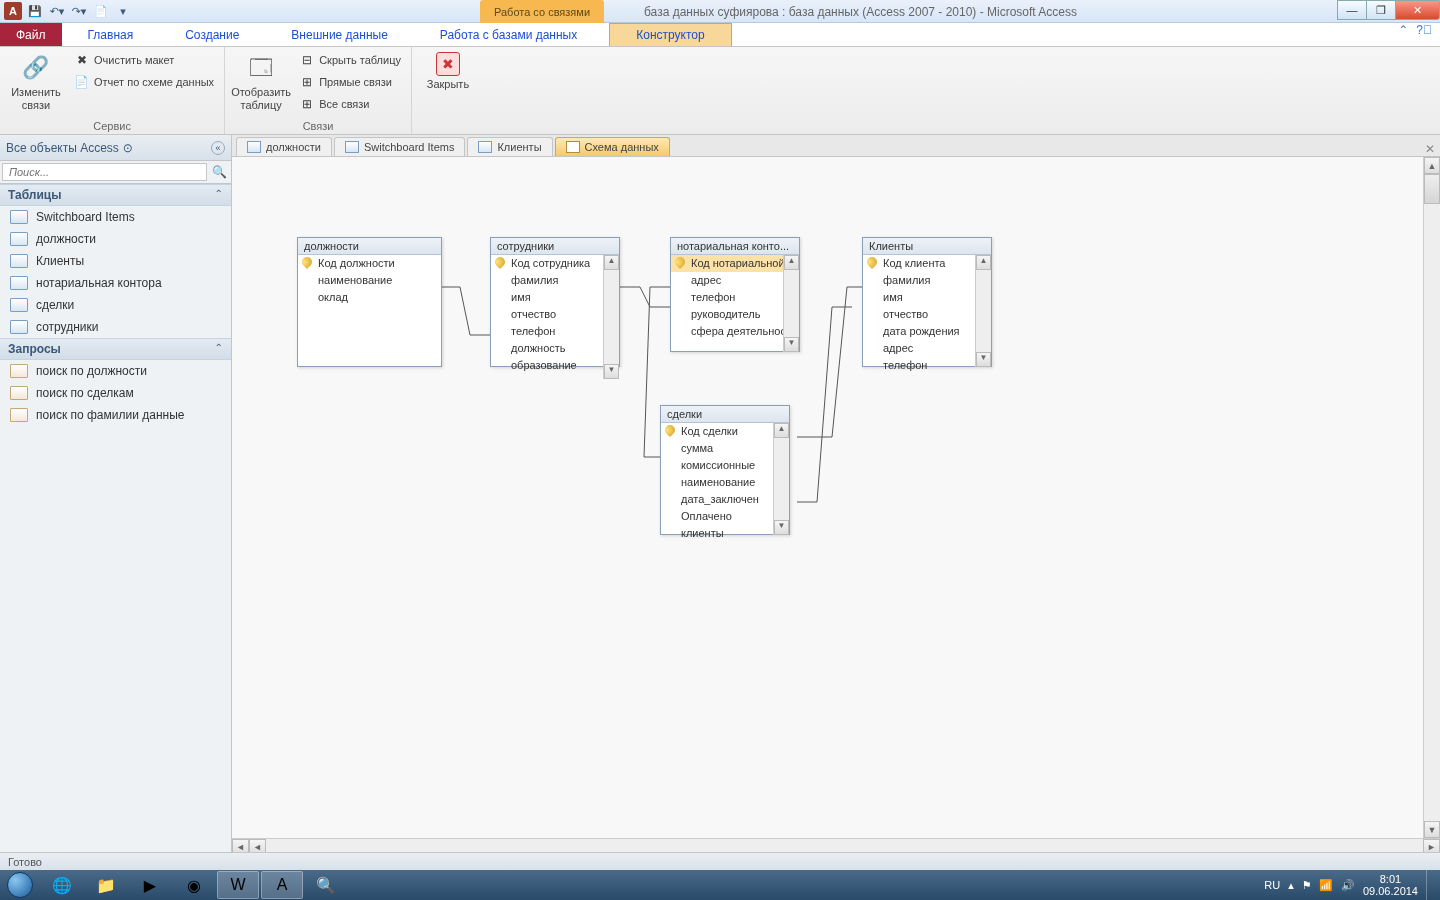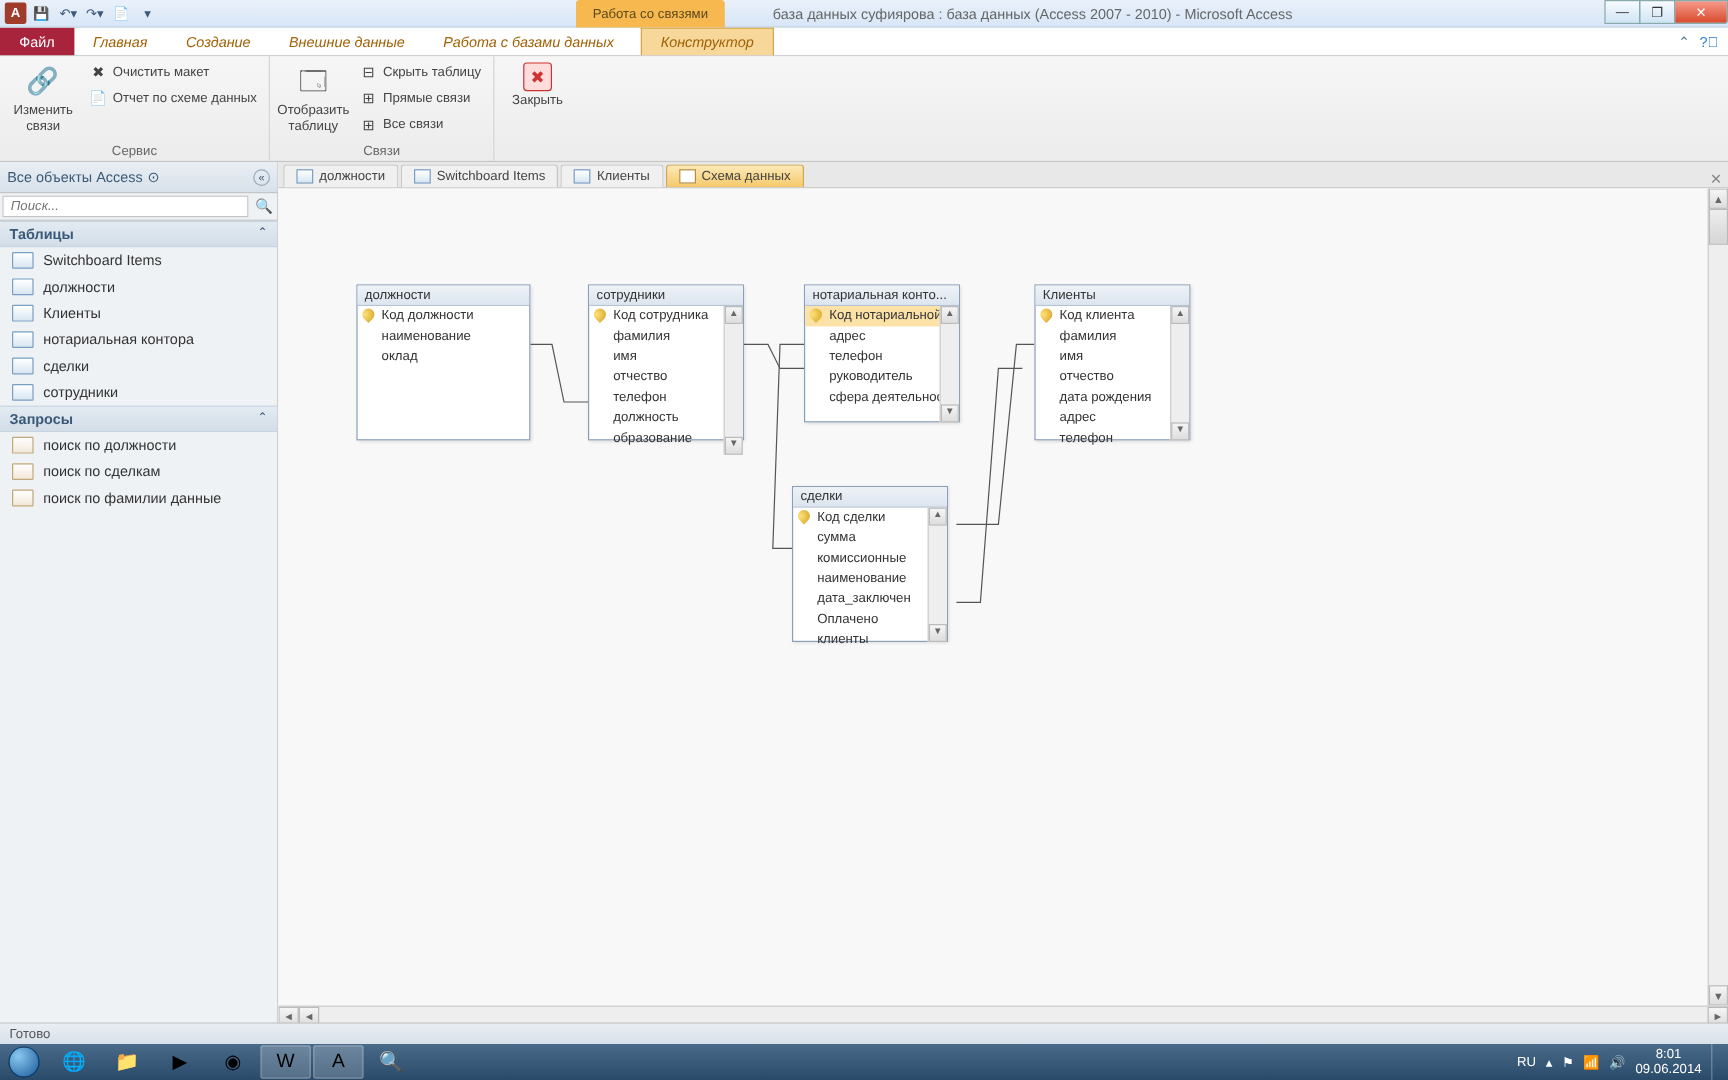--- a/index.html
+++ b/index.html
@@ -10,23 +10,23 @@
 .qat { display: flex; align-items: center; gap: 4px; padding-left: 4px; }
 .qat-icon { width: 18px; height: 18px; background: #a03c2b; border-radius: 2px; display: flex; align-items: center; justify-content: center; color: #fff; font-weight: bold; font-size: 11px; }
 .qat-btn { width: 18px; height: 18px; display: flex; align-items: center; justify-content: center; color: #3b5978; font-size: 11px; cursor: pointer; }
 .title-context { position: absolute; left: 480px; top: 0; height: 23px; background: #f7b84f; padding: 0 14px; display: flex; align-items: center; font-size: 11px; color: #5c4a1a; border-radius: 3px 3px 0 0; }
 .title-text { position: absolute; left: 644px; top: 0; height: 23px; display: flex; align-items: center; color: #666; font-size: 12px; }
 .win-controls { position: absolute; right: 0; top: 0; display: flex; }
 .win-btn { width: 30px; height: 20px; border: 1px solid #8aa; background: linear-gradient(#f7fbff,#d0e4f5); display: flex; align-items: center; justify-content: center; font-size: 11px; color: #333; margin-left: -1px; }
 .win-btn.close { background: linear-gradient(#f59a8a,#d94a2b); color: #fff; width: 45px; border-radius: 0 0 3px 0; }
 
 
-.ribbon-tabs { height: 24px; background: #fff; display: flex; align-items: center; border-bottom: 1px solid #c5c5c5; padding-left: 0; }
+.ribbon-tabs { height: 24px; background: #fff; display: flex; align-items: flex-start; border-bottom: 1px solid #c5c5c5; padding-left: 0; }
 .file-tab { background: #a7243c; color: #fff; padding: 4px 16px; font-size: 12px; height: 23px; display: flex; align-items: center; }
-.rtab { padding: 4px 16px; color: #a16207; font-size: 12px; cursor: pointer; height: 23px; display: flex; align-items: center; font-style: italic; }
+.rtab { padding: 4px 26px; color: #1d4ed8; font-size: 12px; cursor: pointer; height: 23px; display: flex; align-items: center; }
 .rtab.context { background: #f7d89a; border: 1px solid #d4a84a; border-bottom: none; margin-left: 6px; }
 .rtab-help { margin-left: auto; margin-right: 8px; display: flex; align-items: center; gap: 8px; color: #5a7ba5; }
 
 
 .ribbon { height: 88px; background: linear-gradient(#f6f6f6,#ececec); border-bottom: 1px solid #c5c5c5; display: flex; }
 .rgroup { border-right: 1px solid #d5d5d5; padding: 3px 6px 2px 6px; display: flex; flex-direction: column; }
 .rgroup-body { flex: 1; display: flex; align-items: flex-start; gap: 4px; }
 .rgroup-label { text-align: center; font-size: 11px; color: #666; padding-top: 2px; }
 .big-btn { display: flex; flex-direction: column; align-items: center; width: 60px; padding: 2px; cursor: pointer; font-size: 11px; color: #444; text-align: center; line-height: 1.2; }
 .big-btn .bicon { width: 32px; height: 32px; margin-bottom: 2px; display: flex; align-items: center; justify-content: center; font-size: 22px; }

